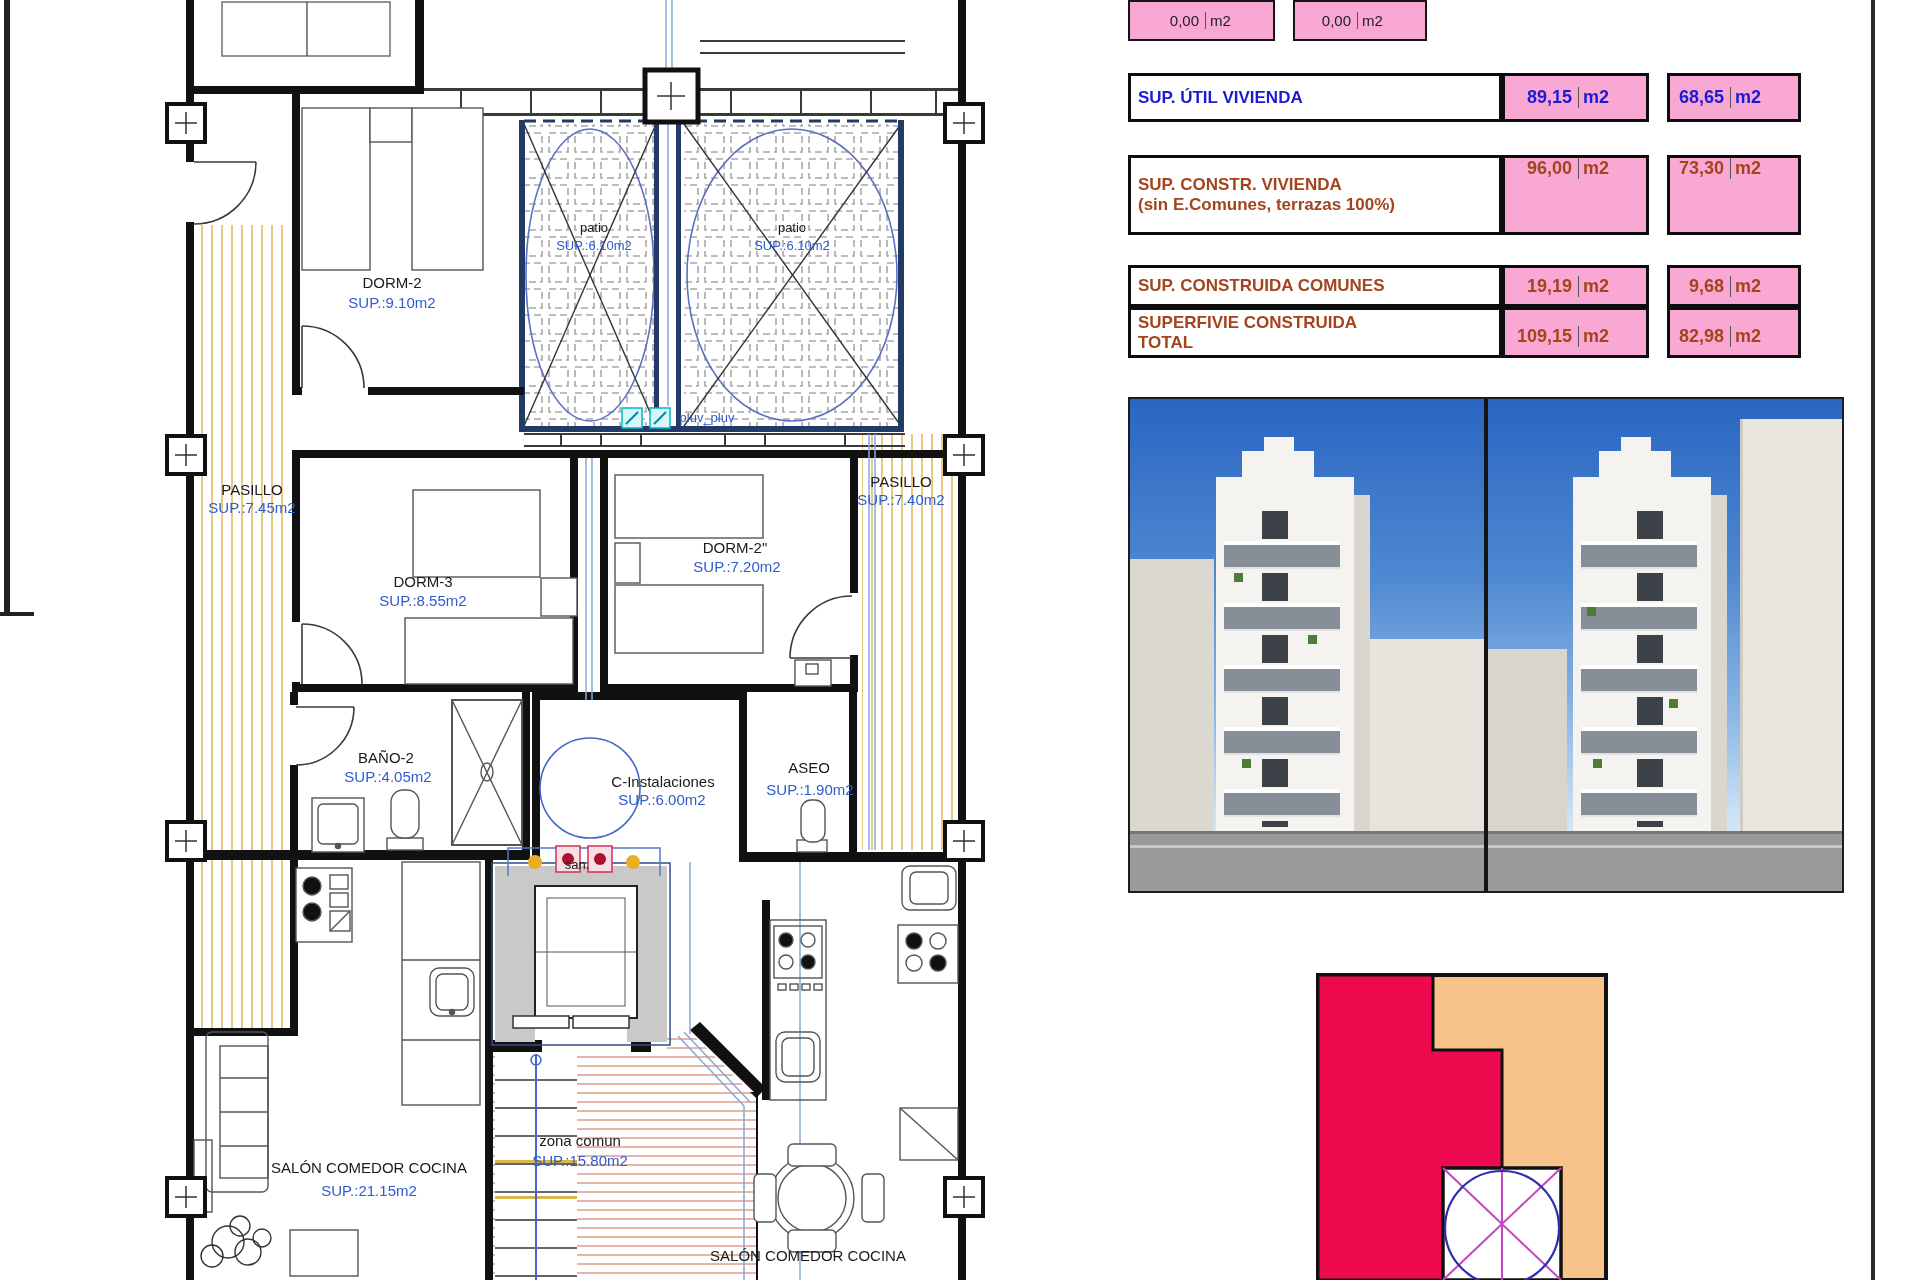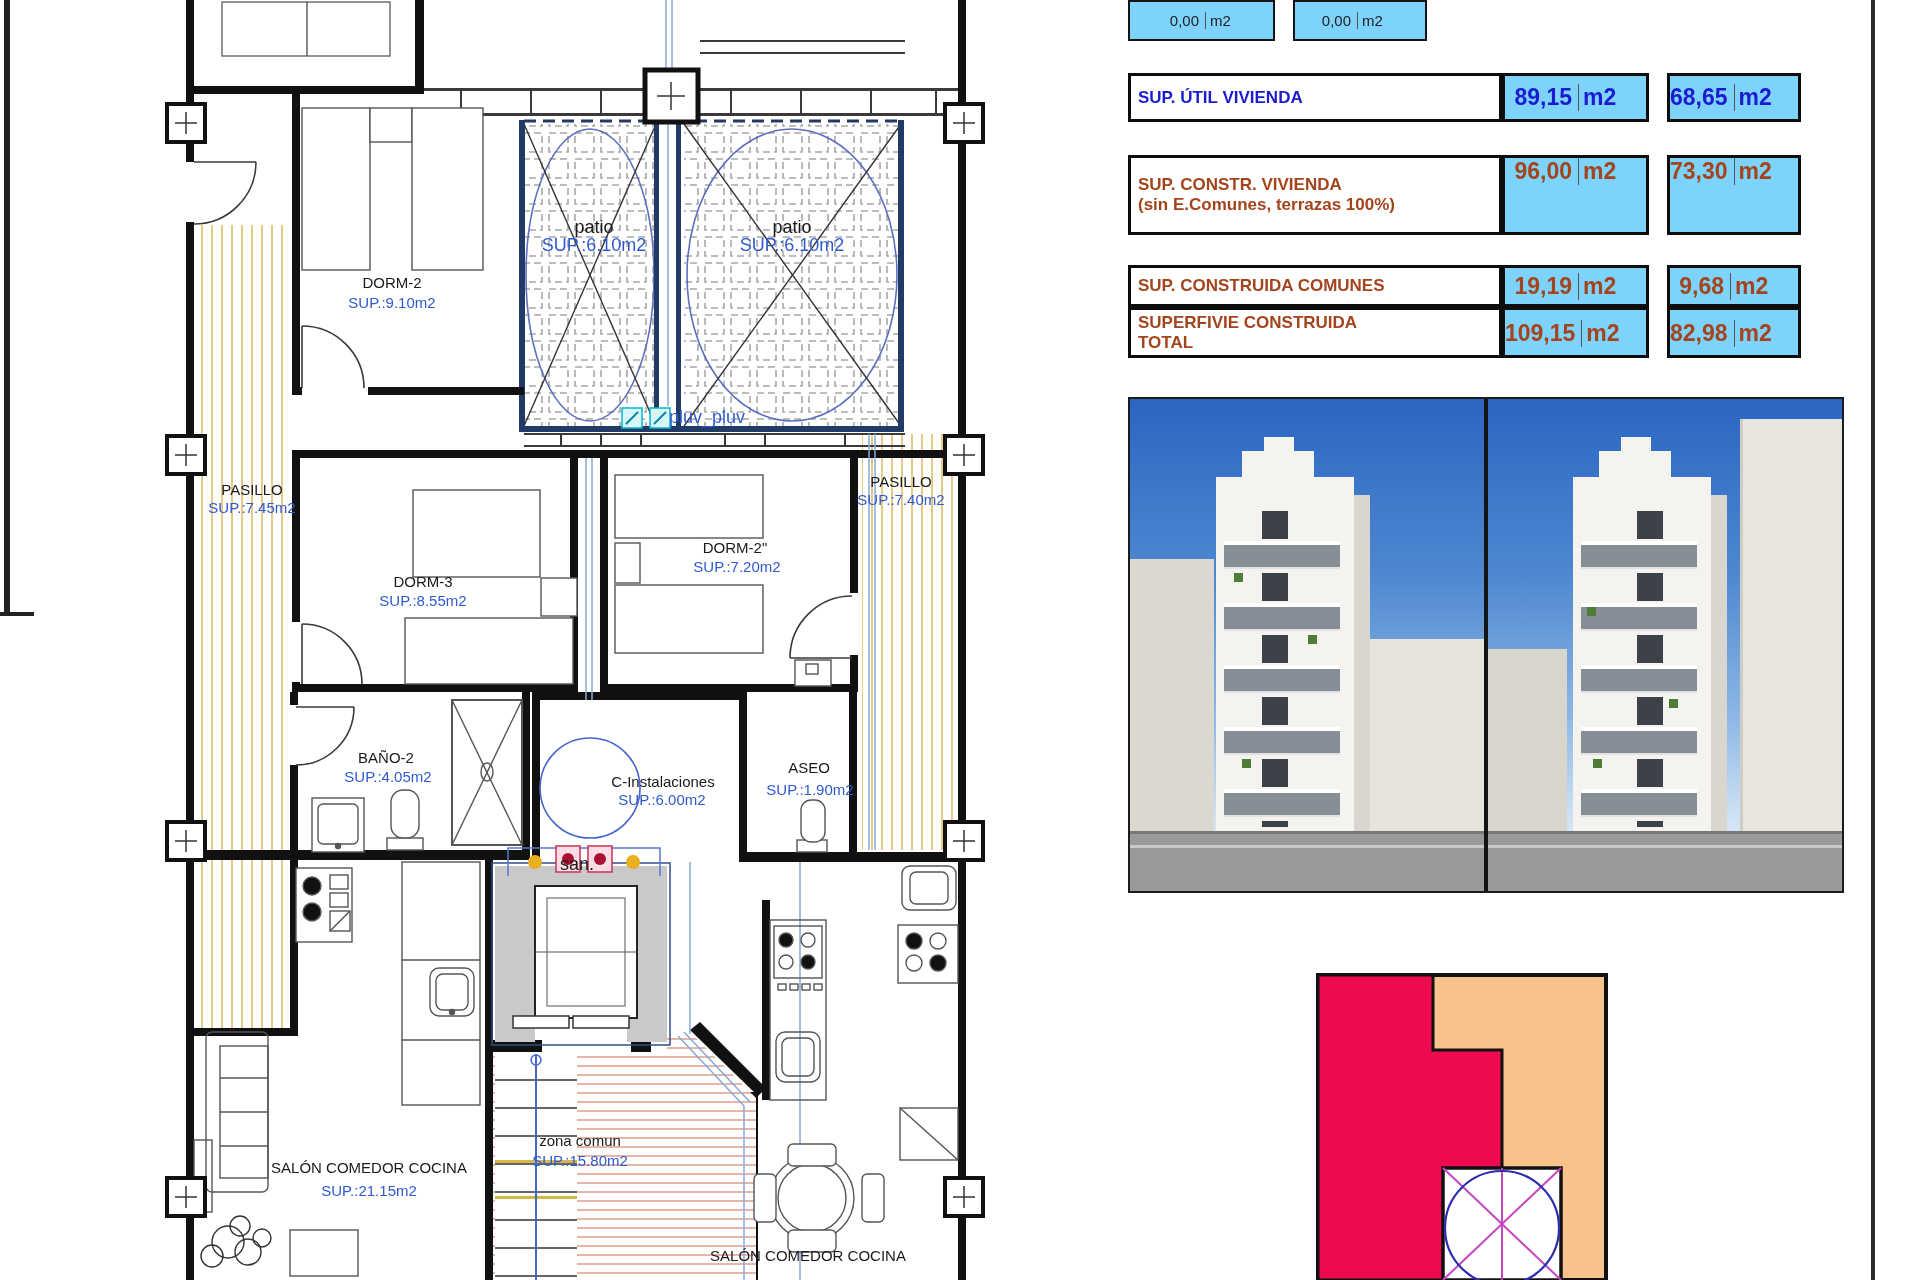--- a/index.html
+++ b/index.html
@@ -3,35 +3,35 @@
 <meta charset="utf-8">
 <style>
   html,body{margin:0;padding:0;background:#fff;}
   #stage{position:relative;width:1920px;height:1280px;background:#fff;overflow:hidden;
          font-family:"Liberation Sans",sans-serif;}
   svg{display:block;}
   
   .lbl{position:absolute;transform:translate(-50%,-50%);white-space:nowrap;
        font-size:15px;color:#1a1a1a;line-height:1;}
   .lbl.blue{color:#2f5bd0;}
-  .lbl.sm{font-size:18px;}
+  .lbl.sm{font-size:13px;}
   
   #areatable{position:absolute;left:1128px;top:0;width:674px;height:360px;}
   .trow{position:absolute;left:0;width:673px;display:flex;box-sizing:border-box;}
   .tlabel{width:374px;box-sizing:border-box;background:#fff;display:flex;flex-direction:column;
           justify-content:center;padding-left:7px;}
-  .tval{box-sizing:border-box;background:#7dd3fc;display:flex;align-items:center;}
+  .tval{box-sizing:border-box;background:#f9a8d4;display:flex;align-items:center;}
   .tval.v1{width:147px;}
   .tval.v2{width:134px;}
   .tgap{width:18px;}
   .num{flex:1;text-align:right;padding-right:6px;}
   .unit{width:68px;border-left:1px solid #555;padding-left:4px;box-sizing:border-box;}
   .trow.plain .tlabel,.trow.plain .tval{border:2px solid #141414;font-size:15px;color:#222;}
   .trow.hl .tlabel,.trow.hl .tval{border:3px solid #0d0d0d;font-weight:bold;font-size:17px;}
-  .trow.hl .num,.trow.hl .unit{font-size:23px;}
+  .trow.hl .num,.trow.hl .unit{font-size:18px;}
   .trow.bluerow .tlabel,.trow.bluerow .tval{color:#1b1bd1;}
   .trow.brownrow .tlabel,.trow.brownrow .tval{color:#a3441c;}
   .trow .l2{font-size:17px;}
   .trow.low .tval{align-items:flex-start;padding-bottom:10px;}
   .trow.low2 .tval{align-items:flex-end;padding-bottom:8px;}
   
   #renders{position:absolute;left:1128px;top:397px;width:712px;height:492px;
            border:2px solid #1c1c1c;overflow:hidden;
            background:linear-gradient(180deg,#2a66c2 0%,#4d87d0 35%,#8db8e6 65%,#cfe2f4 85%,#eaf3fb 100%);}
   .bld{position:absolute;}

